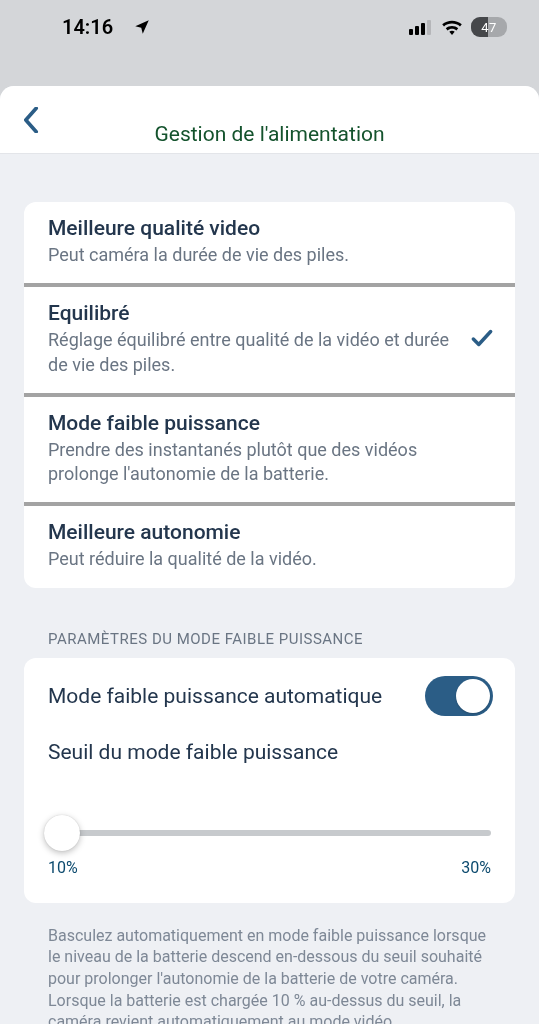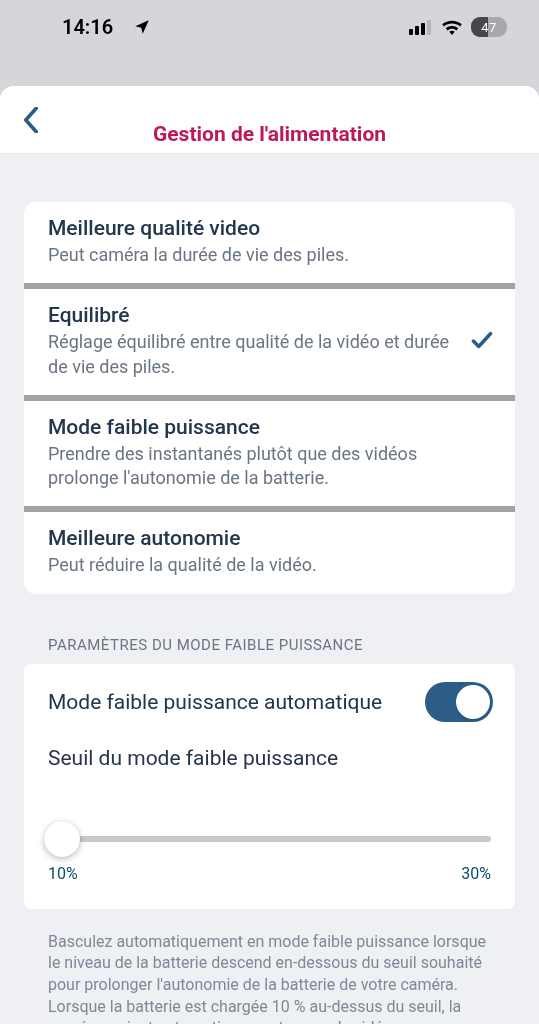--- a/index.html
+++ b/index.html
@@ -96,39 +96,39 @@
       transform: translateY(-50%);
       width: 30px;
       height: 40px;
       display:flex;
       align-items:center;
       justify-content:center;
       color:#2b5d86;
     }
     .header-title {
       font-size: 21px;
-      font-weight: 700;
-      color: #be185d;
+      font-weight: 400;
+      color: #14532d;
       margin-top: 28px;
     }
 
     .content {
       padding: 0 24px;
     }
 
     
     .card {
       background: #fff;
       border-radius: 12px;
       margin-top: 48px;
       overflow: hidden;
     }
     .option {
       padding: 14px 24px 16px 24px;
-      border-bottom: 6px solid #a3a3a3;
+      border-bottom: 4px solid #a3a3a3;
       position: relative;
     }
     .option:last-child { border-bottom: none; }
     .option-title {
       font-size: 21px;
       font-weight: 500;
       color: #23364d;
       margin-bottom: 3px;
     }
     .option-desc {
@@ -148,21 +148,21 @@
     
     .section-label {
       font-size: 15px;
       letter-spacing: 0.5px;
       color: #6a7583;
       margin: 42px 0 10px 24px;
     }
 
     .card2 {
       background: #fff;
-      border-radius: 7px;
+      border-radius: 12px;
       overflow: hidden;
       padding-bottom: 26px;
     }
     .toggle-row {
       display: flex;
       align-items: center;
       justify-content: space-between;
       padding: 18px 22px 20px 24px;
     }
     .toggle-label {

